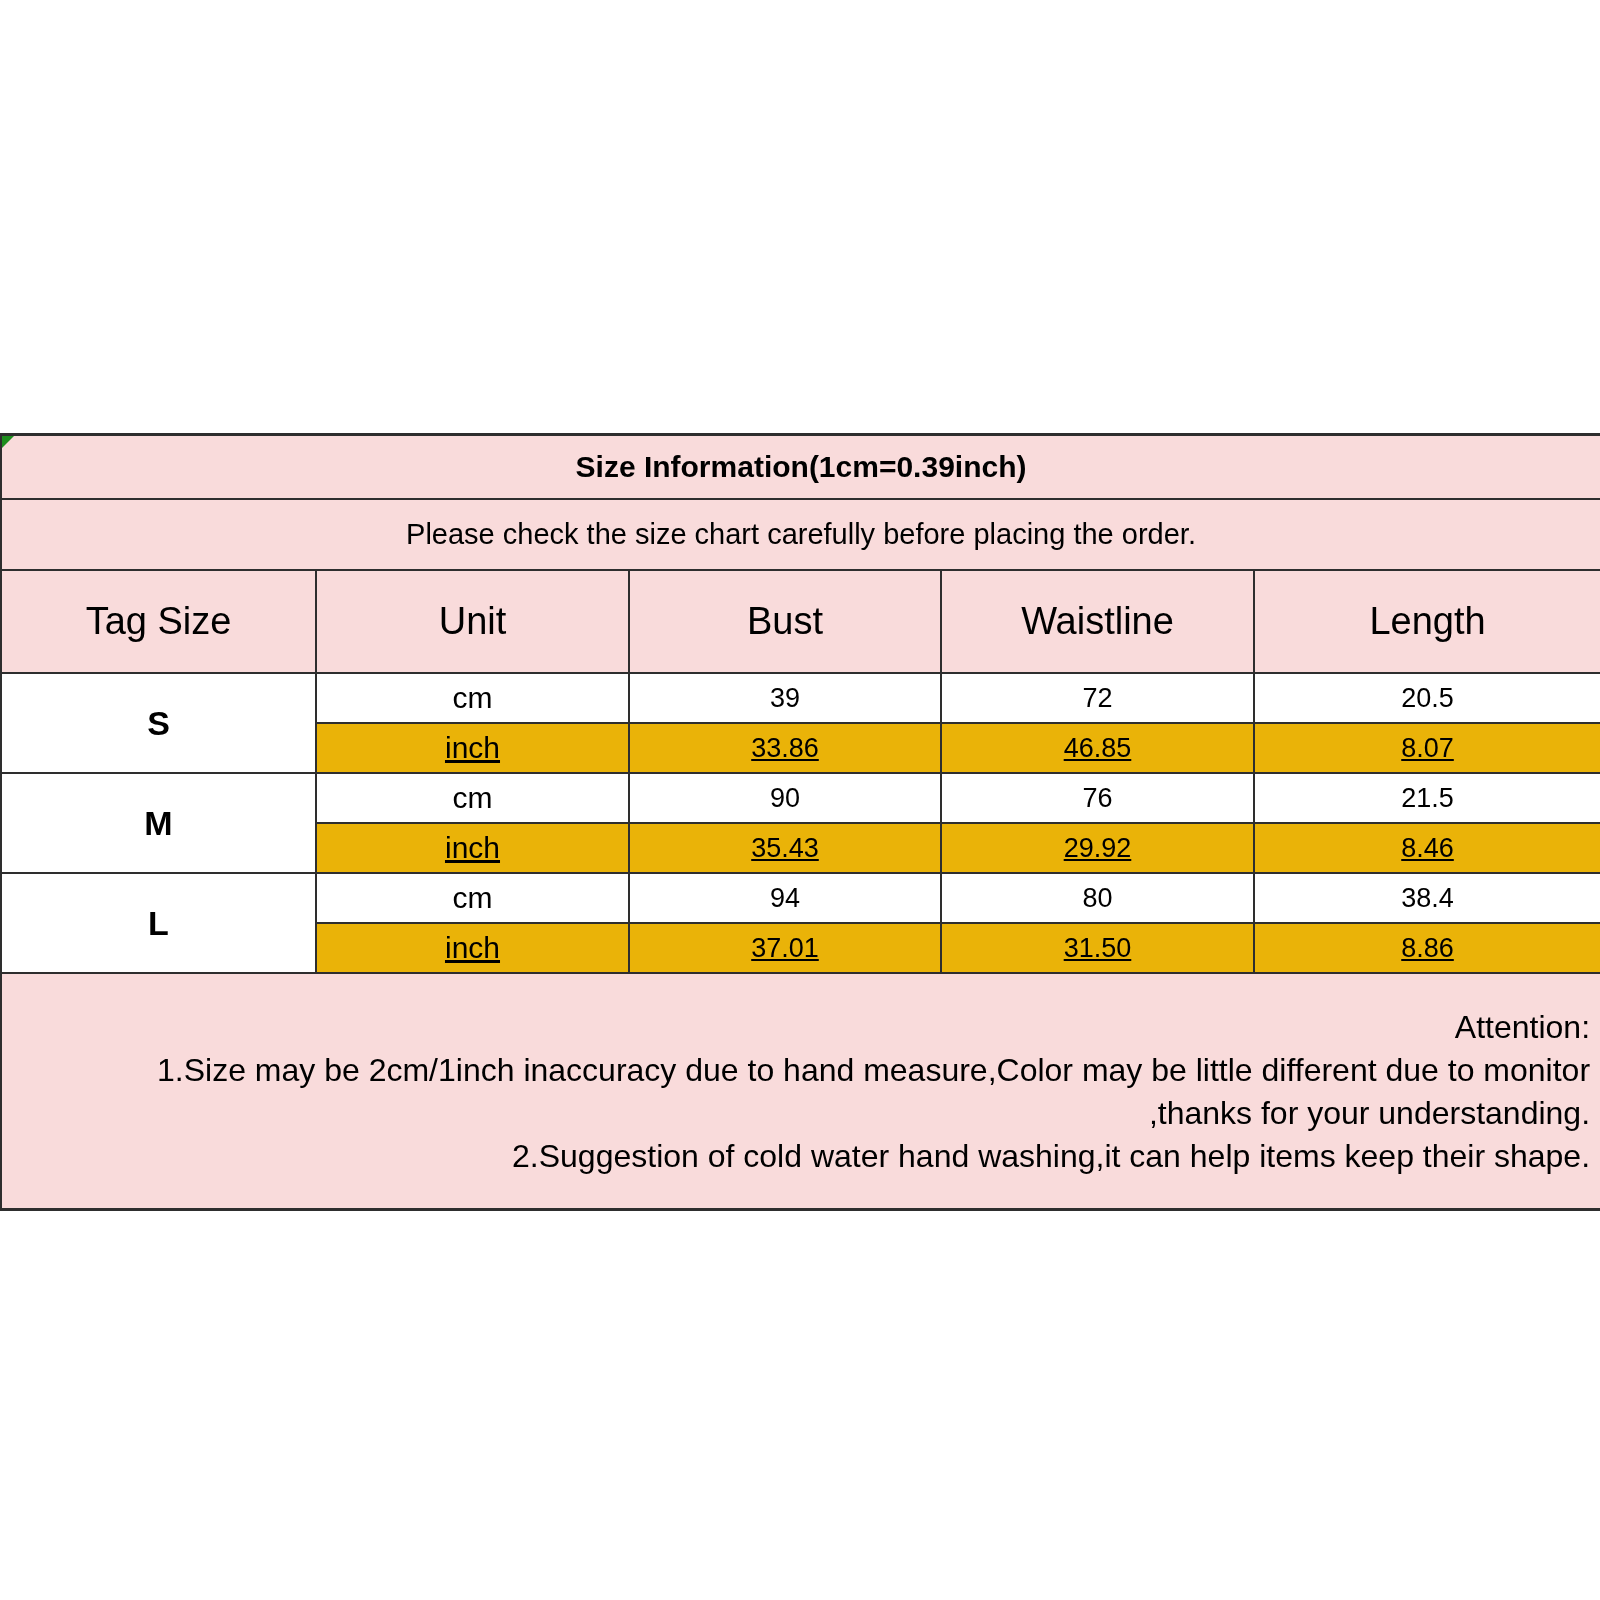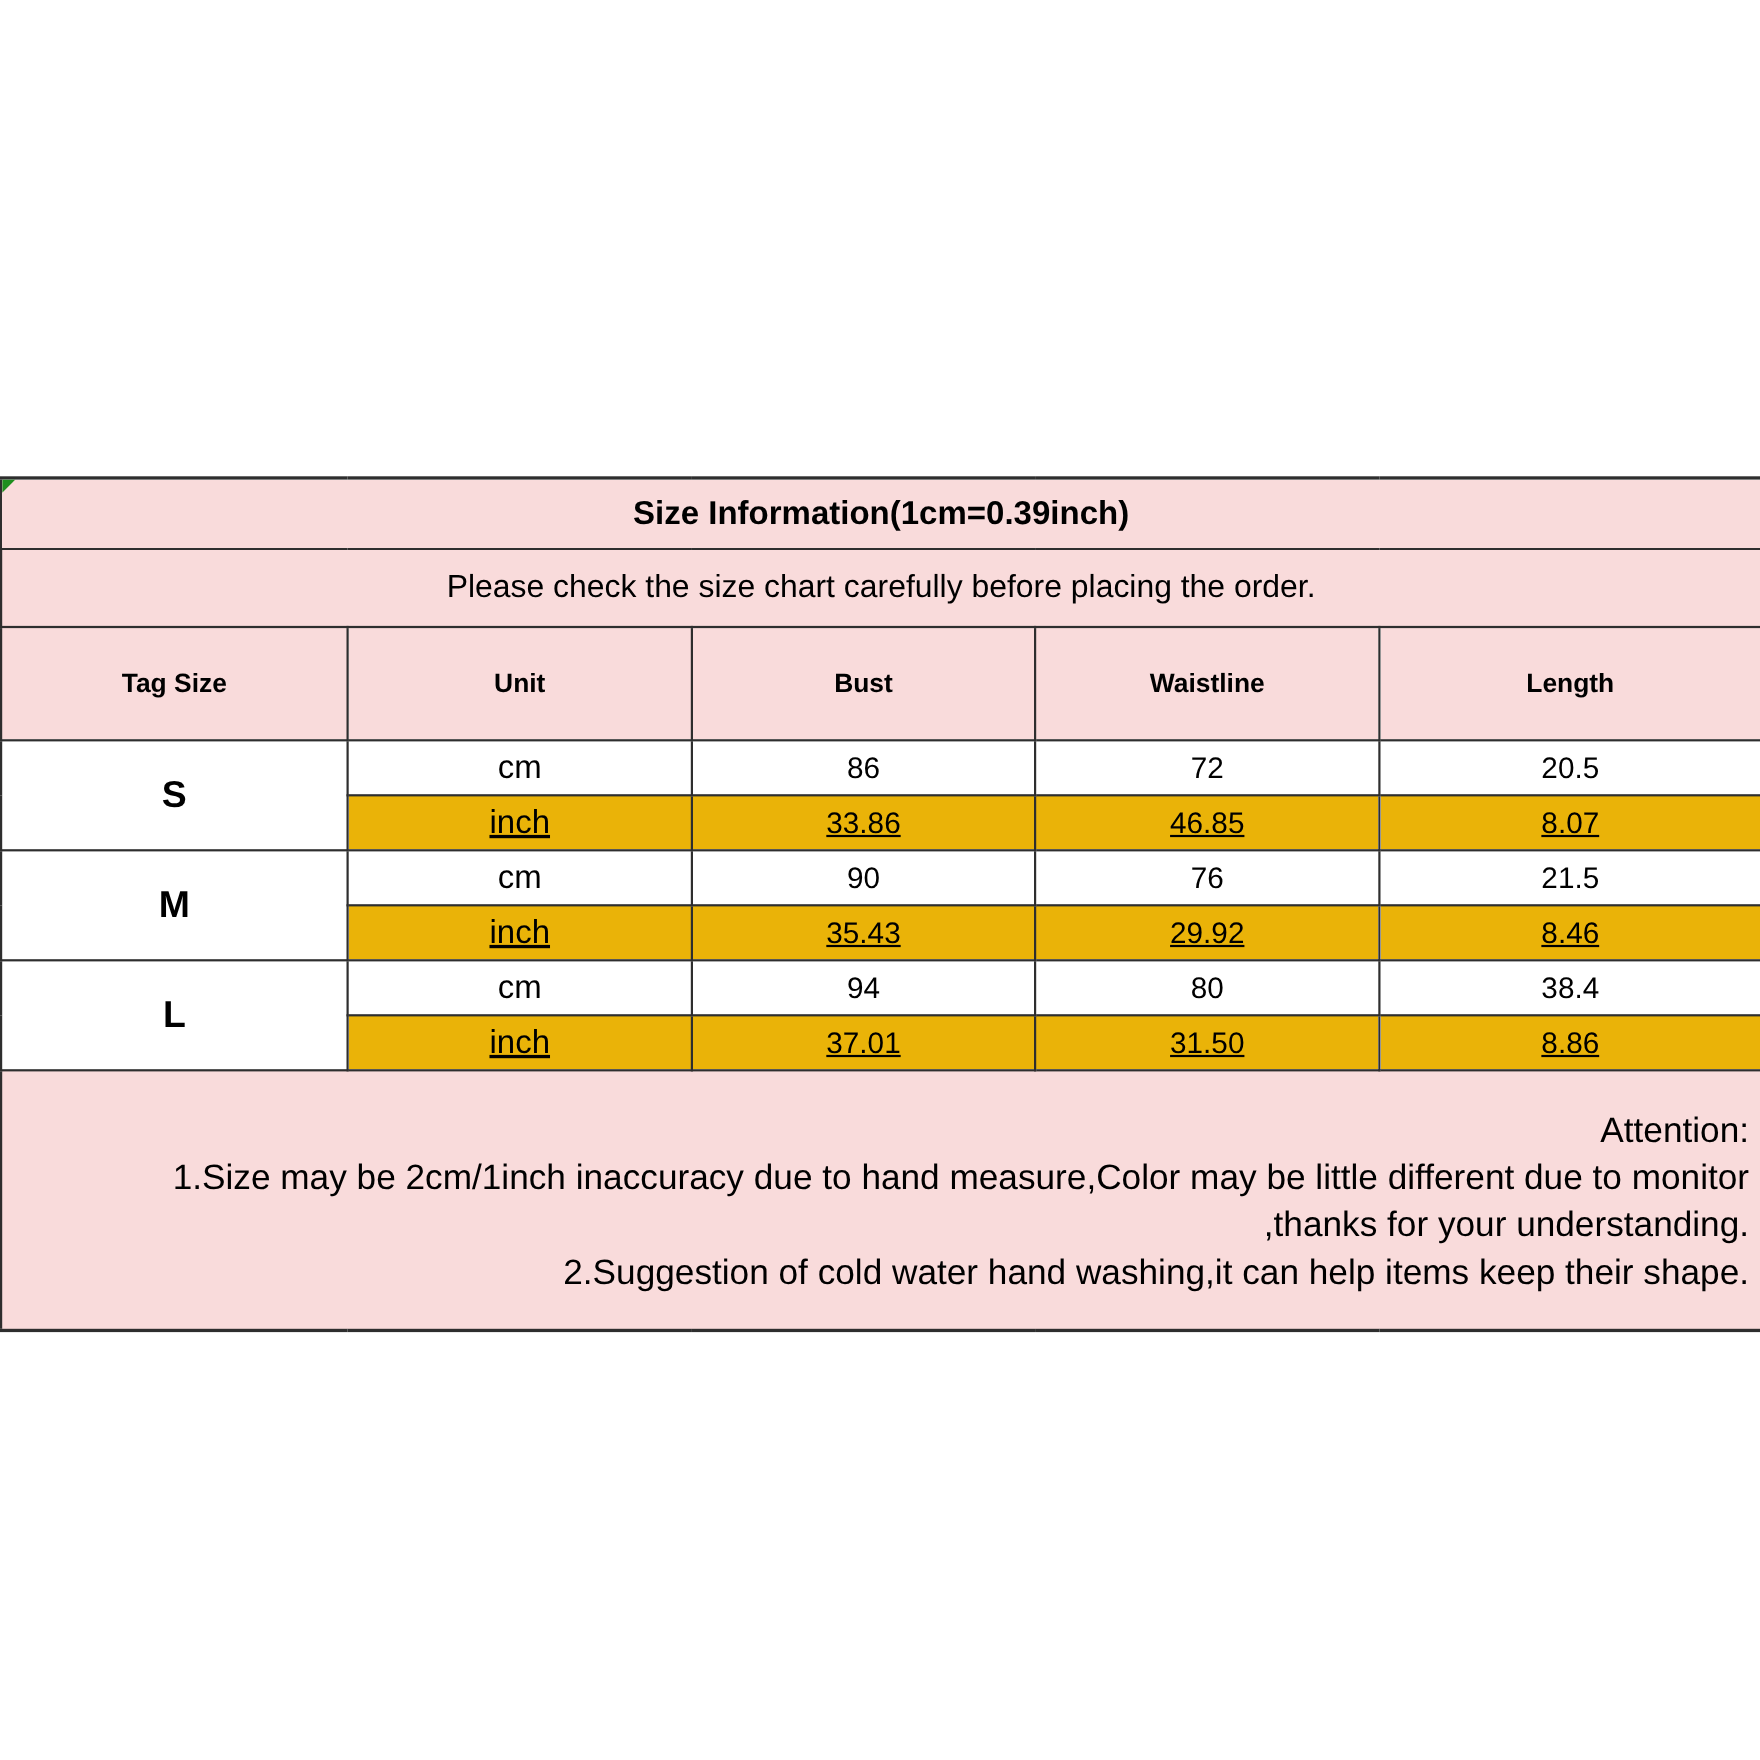--- a/index.html
+++ b/index.html
@@ -38,22 +38,22 @@
     position: relative;
     border-top-width: 3px;
   }
   tr.subtitle-row td {
     height: 67px;
     font-size: 29px;
     margin-top: 28px;
   }
   tr.header-row td {
     height: 99px;
-    font-size: 24px;
-    font-weight: bold;
+    font-size: 38px;
+    font-weight: normal;
   }
   td.tag-cell {
     background: #ffffff;
     font-size: 34px;
     font-weight: bold;
   }
   tr.cm-row td { height: 46px; background: #ffffff; }
   tr.inch-row td { height: 46px; background: #eab308; text-decoration: underline; }
   td.unit-cell { font-size: 30px; margin-left: 28px; }
   td.num-cell { font-size: 27px; }
@@ -105,21 +105,21 @@
       <td>Tag Size</td>
       <td>Unit</td>
       <td>Bust</td>
       <td>Waistline</td>
       <td>Length</td>
     </tr>
 
     <tr class="cm-row">
       <td rowspan="2" class="tag-cell">S</td>
       <td class="unit-cell">cm</td>
-      <td class="num-cell">86</td>
+      <td class="num-cell">39</td>
       <td class="num-cell">72</td>
       <td class="num-cell">20.5</td>
     </tr>
     <tr class="inch-row">
       <td class="unit-cell">inch</td>
       <td class="num-cell">33.86</td>
       <td class="num-cell">46.85</td>
       <td class="num-cell">8.07</td>
     </tr>
 

